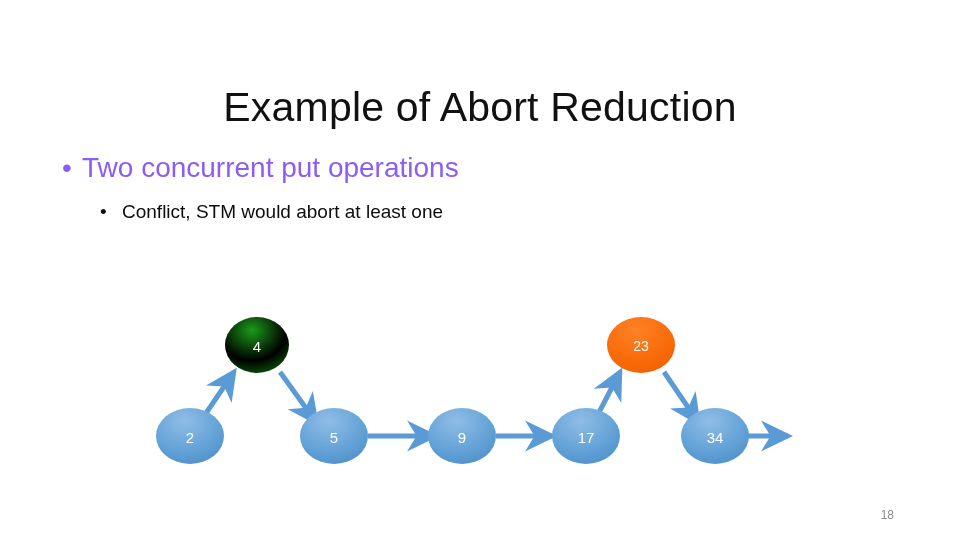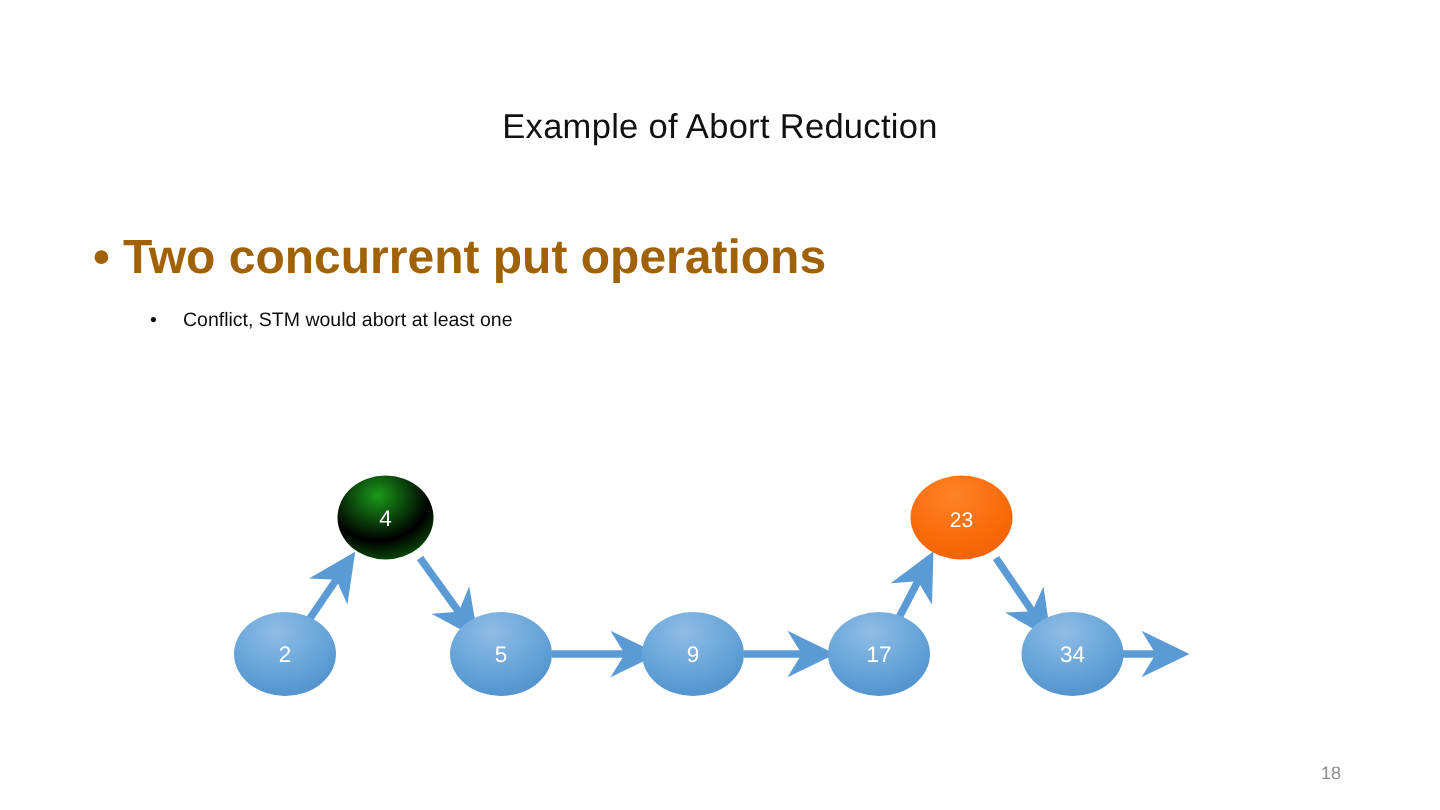--- a/index.html
+++ b/index.html
@@ -22,48 +22,47 @@
     background: #ffffff;
   }
 
   
   #slide-title {
     position: absolute;
     left: 0;
     right: 0;
     top: 56px;
     text-align: center;
-    font-size: 23px;
+    font-size: 41px;
     font-weight: normal;
     letter-spacing: 0.2px;
     color: #111111;
     line-height: 1.18;
   }
 
   
   #body-text {
     position: absolute;
     left: 62px;
     top: 148px;
     width: 830px;
   }
   .bullet-l1 {
-    font-size: 32px;
+    font-size: 28px;
     line-height: 1.45;
-    color: #a16207;
+    color: #8b5cf6;
     white-space: nowrap;
     margin-bottom: 2px;
-    font-weight: bold;
   }
   .bullet-l1 .dot {
     display: inline-block;
     width: 20px;
   }
   .bullet-l2 {
-    font-size: 13px;
+    font-size: 19px;
     line-height: 1.33;
     color: #0d0d0d;
     margin-left: 38px;
     white-space: nowrap;
   }
   .bullet-l2 .dot {
     display: inline-block;
     width: 22px;
   }
   #sub-bullets {

